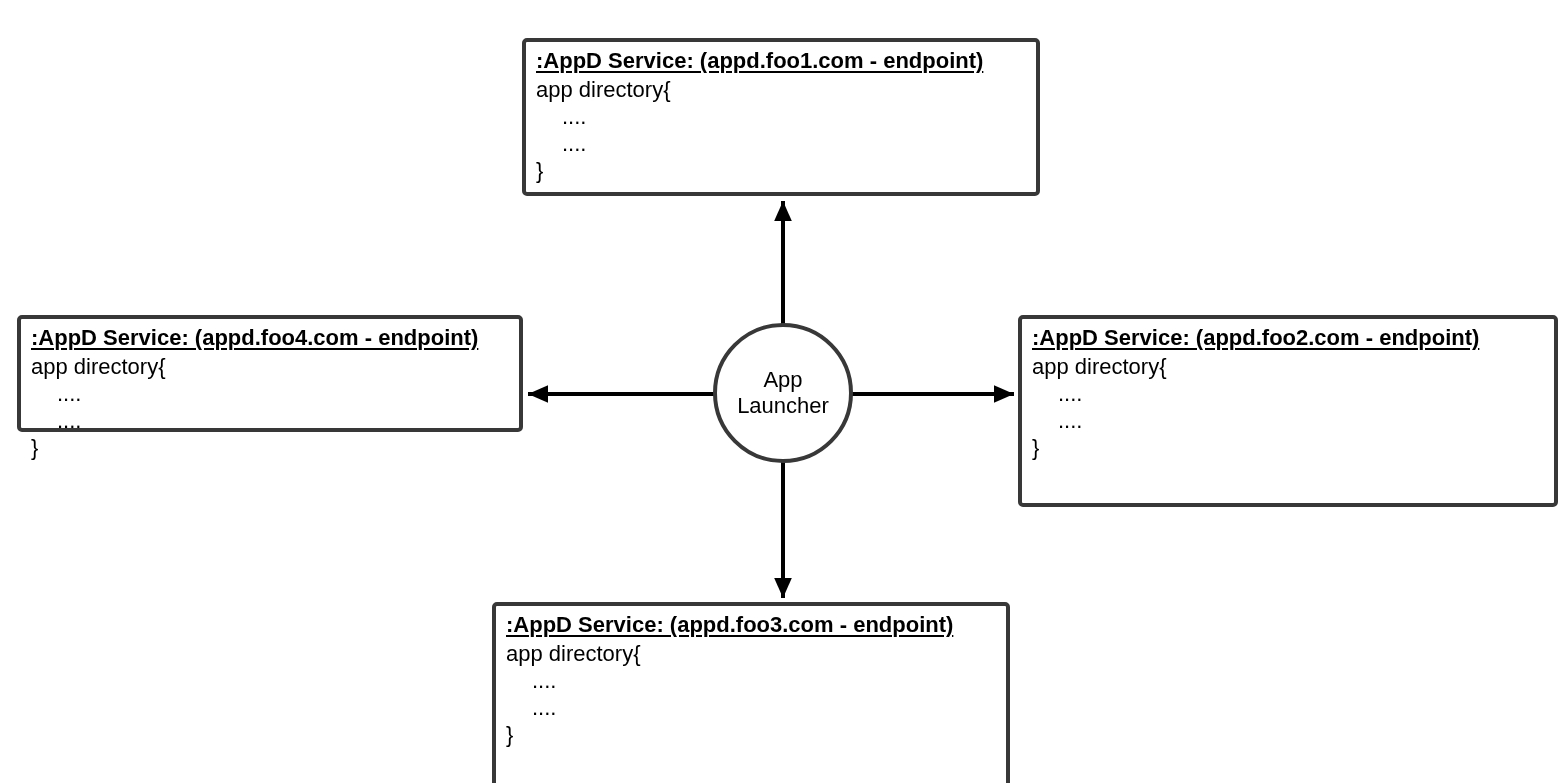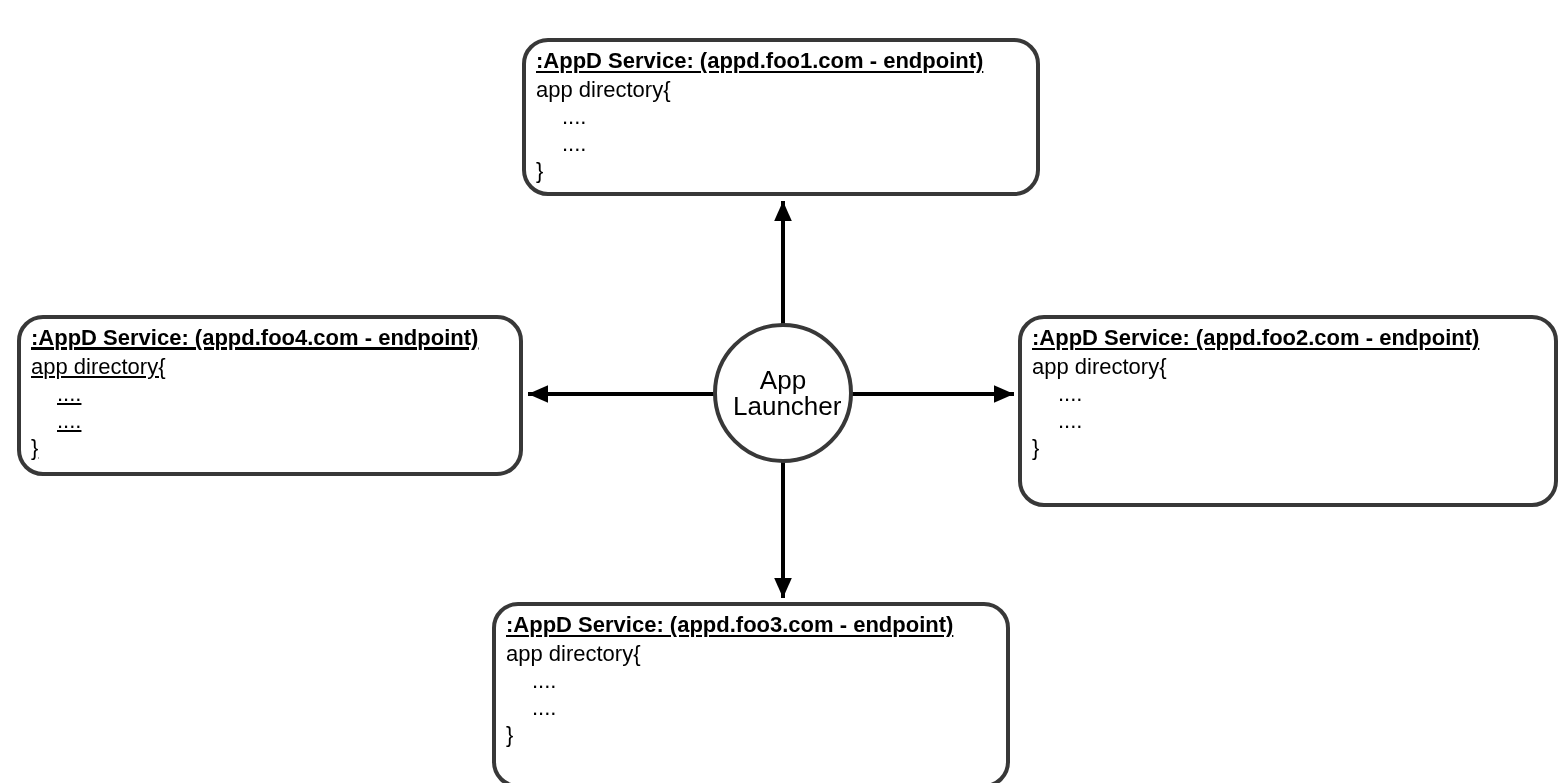--- a/index.html
+++ b/index.html
@@ -34,21 +34,21 @@
     fill: none;
   }
   .arrow-head {
     fill: var(--arrow);
   }
   .service-box {
     position: absolute;
     box-sizing: border-box;
     background: var(--background);
     border: 4px solid var(--border);
-    border-radius: 26px;
+    border-radius: 5px;
     padding: 5px 10px 0 10px;
     font-size: 22px;
     line-height: 27px;
   }
   .service-title {
     font-weight: bold;
     text-decoration: underline;
     text-decoration-thickness: 2px;
     text-underline-offset: 3px;
     white-space: nowrap;
@@ -56,39 +56,39 @@
   }
   .service-line {
     white-space: pre;
   }
   .service-line.indent {
     padding-left: 26px;
   }
   .box-top    { left: 522px;  top: 38px;  width: 518px; height: 158px; }
   .box-right  { left: 1018px; top: 315px; width: 540px; height: 192px; }
   .box-bottom { left: 492px;  top: 602px; width: 518px; height: 186px; }
-  .box-left   { left: 17px;   top: 315px; width: 506px; height: 161px; text-decoration: underline; }
+  .box-left   { left: 17px;   top: 315px; width: 506px; height: 117px; }
   .launcher-circle {
     position: absolute;
     left: 713px;
     top: 323px;
     width: 140px;
     height: 140px;
     box-sizing: border-box;
     background: var(--background);
     border: 4px solid var(--border);
     border-radius: 50%;
     display: flex;
     align-items: center;
     justify-content: center;
   }
   .launcher-label {
     width: 100px;
     text-align: center;
-    font-size: 26px;
+    font-size: 22px;
     line-height: 26px;
   }
 </style>
 </head>
 <body>
 
 <div class="canvas">
 
   <svg class="arrow-layer" viewBox="0 0 1561 783" xmlns="http://www.w3.org/2000/svg">
     <defs>

